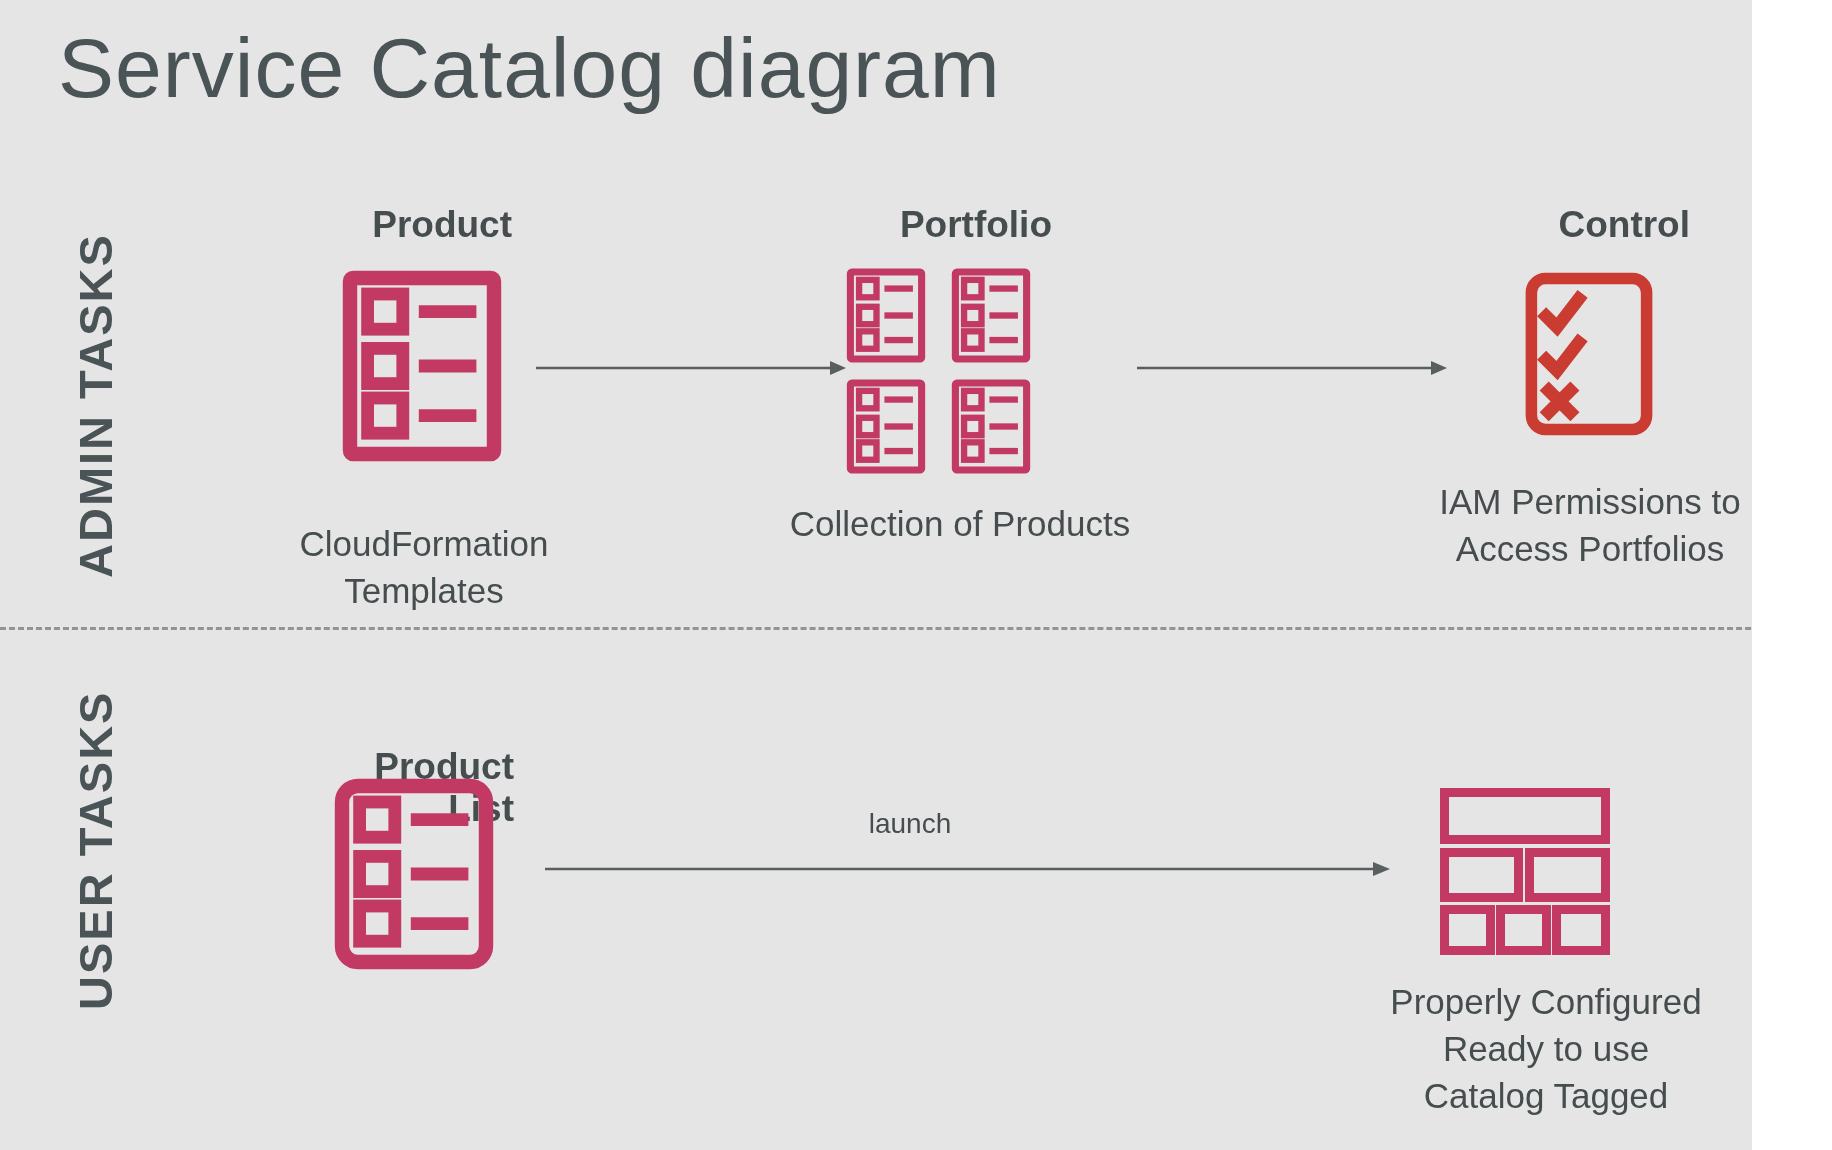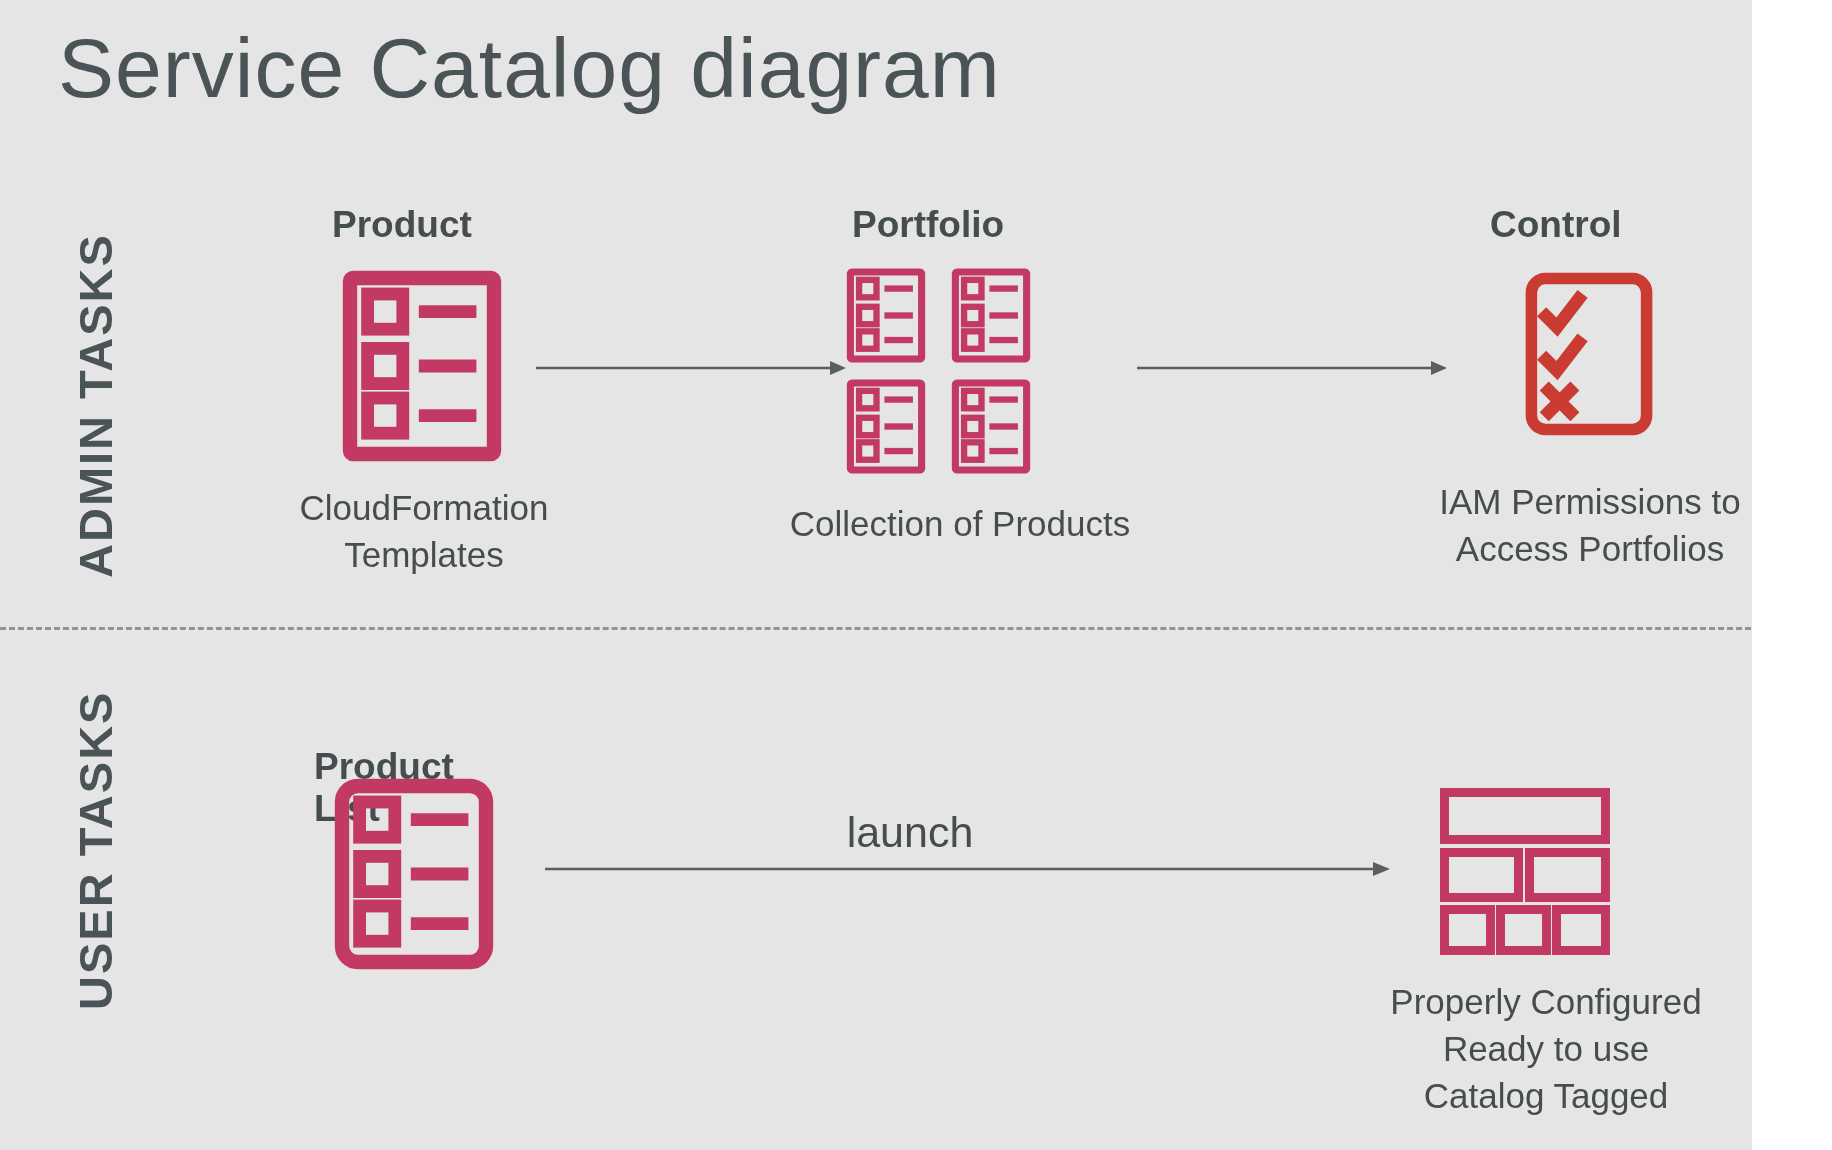--- a/index.html
+++ b/index.html
@@ -24,21 +24,21 @@
   .vlabel{
     position:absolute;white-space:nowrap;
     font-weight:bold;font-size:47px;letter-spacing:2px;
     color:var(--title-gray);
     transform:rotate(-90deg);transform-origin:left top;
   }
   .vlabel-admin{left:68px;top:578px;}
   .vlabel-user{left:68px;top:1010px;}
 
   .col-heading{
-    position:absolute;text-align:left;
+    position:absolute;text-align:right;
     font-size:37px;font-weight:bold;color:var(--text-dark);
   }
   .caption{
     position:absolute;text-align:center;
     font-size:35px;font-weight:400;color:var(--text-dark);
     line-height:47px;
   }
 
   .icon-svg{position:absolute;display:block;}
   .icon-pink{color:var(--accent-pink);}
@@ -55,21 +55,21 @@
   .arrow line{stroke:var(--arrow-gray);stroke-width:2.5;}
   .arrow polygon{fill:var(--arrow-gray);}
 
   .divider{
     position:absolute;left:0;top:627px;width:1832px;height:0;
     border-top:3px dashed var(--divider-gray);
   }
 
   .launch-label{
     position:absolute;left:810px;top:808px;width:200px;text-align:center;
-    font-size:43px;font-weight:300;color:var(--text-dark);
+    font-size:28px;font-weight:300;color:var(--text-dark);
   }
   .defs-hidden{position:absolute;width:0;height:0;overflow:hidden;}
 </style>
 </head>
 <body>
 
 <svg class="defs-hidden" aria-hidden="true">
   <defs>
     <symbol id="list-icon" viewBox="0 0 100 120">
       <g fill="none" stroke="currentColor">
@@ -118,21 +118,21 @@
 
   <h1 class="page-title">Service Catalog diagram</h1>
 
   <div class="vlabel vlabel-admin">ADMIN TASKS</div>
   <div class="vlabel vlabel-user">USER TASKS</div>
 
   <div class="col-heading" style="left:332px;top:204px;width:180px;">Product</div>
   <svg class="icon-svg icon-pink" style="left:342px;top:270px;" width="160" height="192">
       <use href="#list-icon"></use>
     </svg>
-  <div class="caption" style="left:254px;top:484px;width:340px;">
+  <div class="caption" style="left:254px;top:520px;width:340px;">
     <div>CloudFormation</div>
     <div>Templates</div>
   </div>
 
   <svg class="arrow" style="left:536px;top:358px;" width="310" height="20">
     <line x1="0" y1="10" x2="294" y2="10"></line>
     <polygon points="294,3 310,10 294,17"></polygon>
   </svg>
 
   <div class="col-heading" style="left:852px;top:204px;width:200px;">Portfolio</div>

